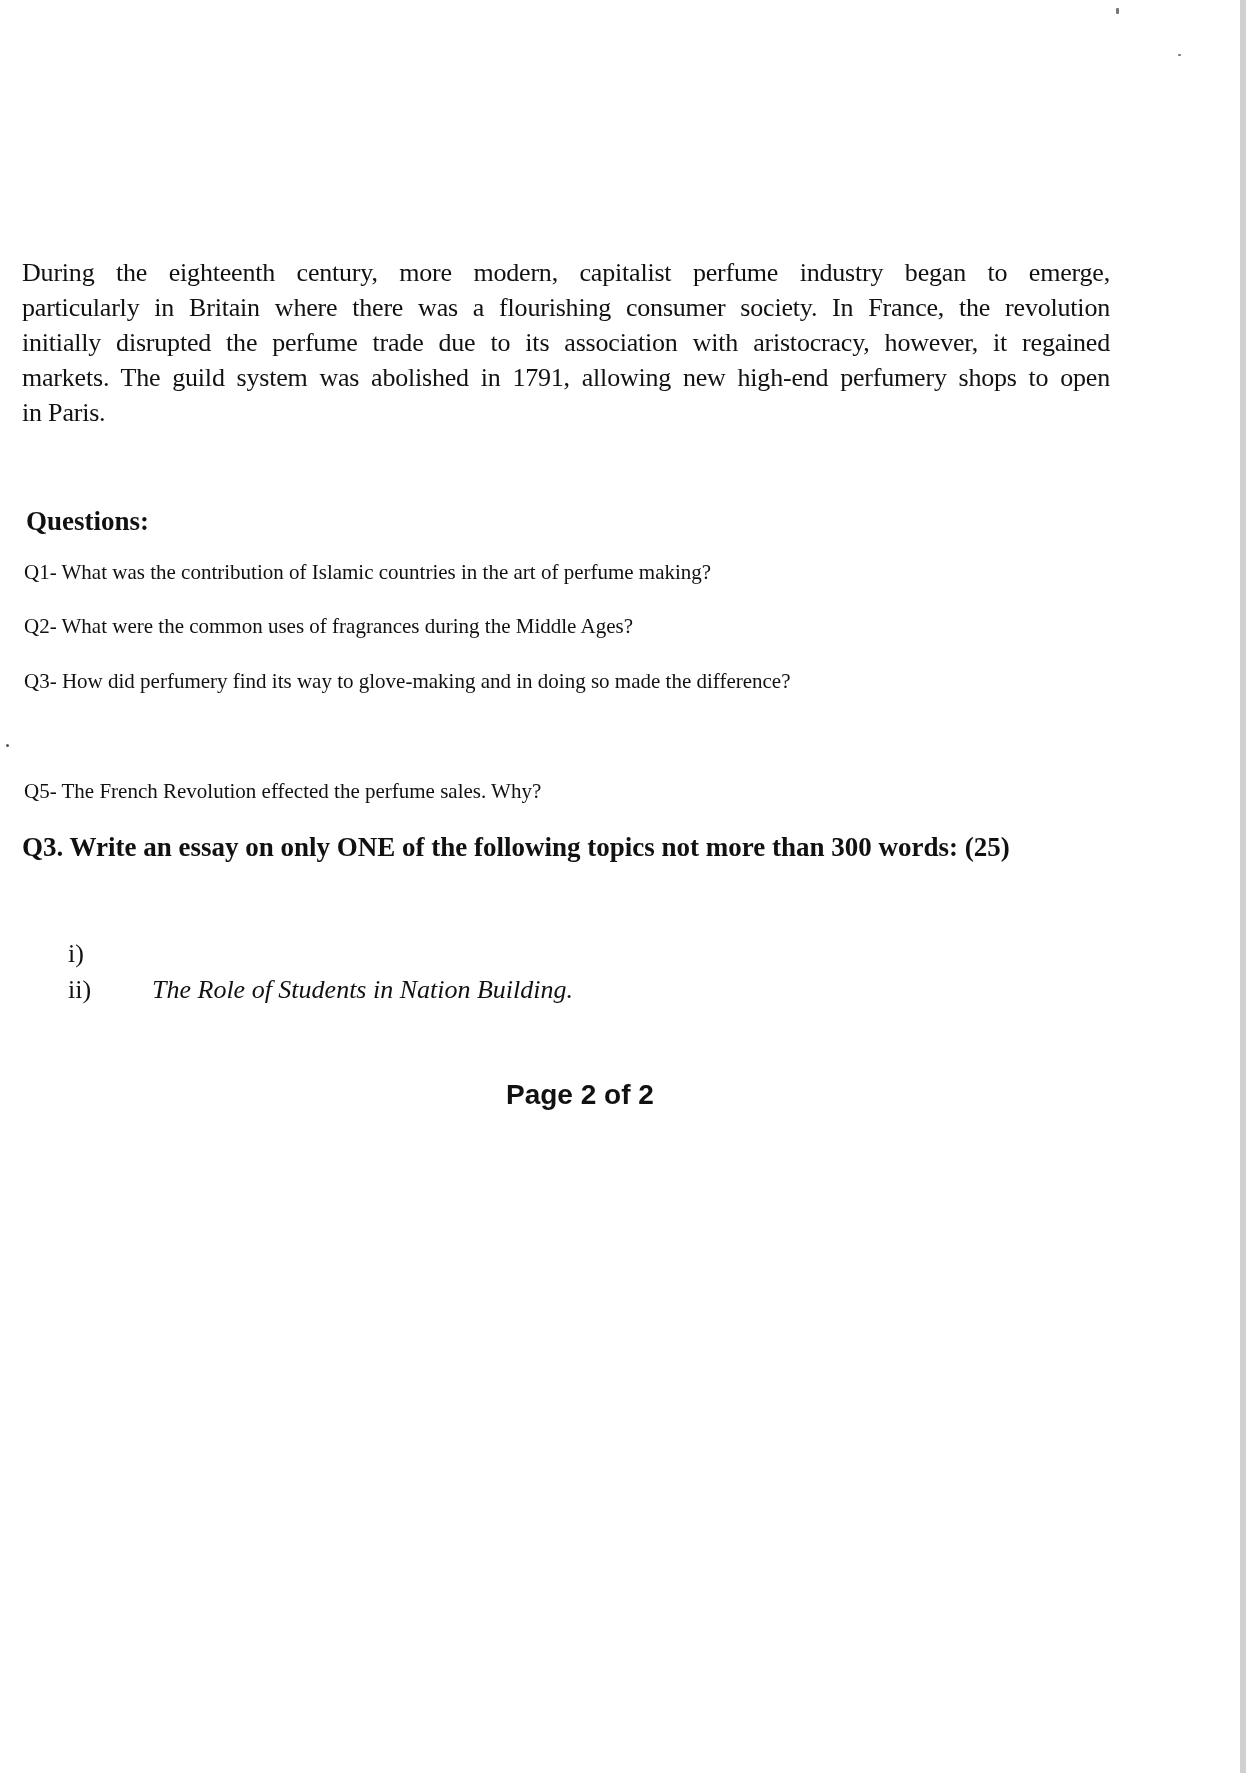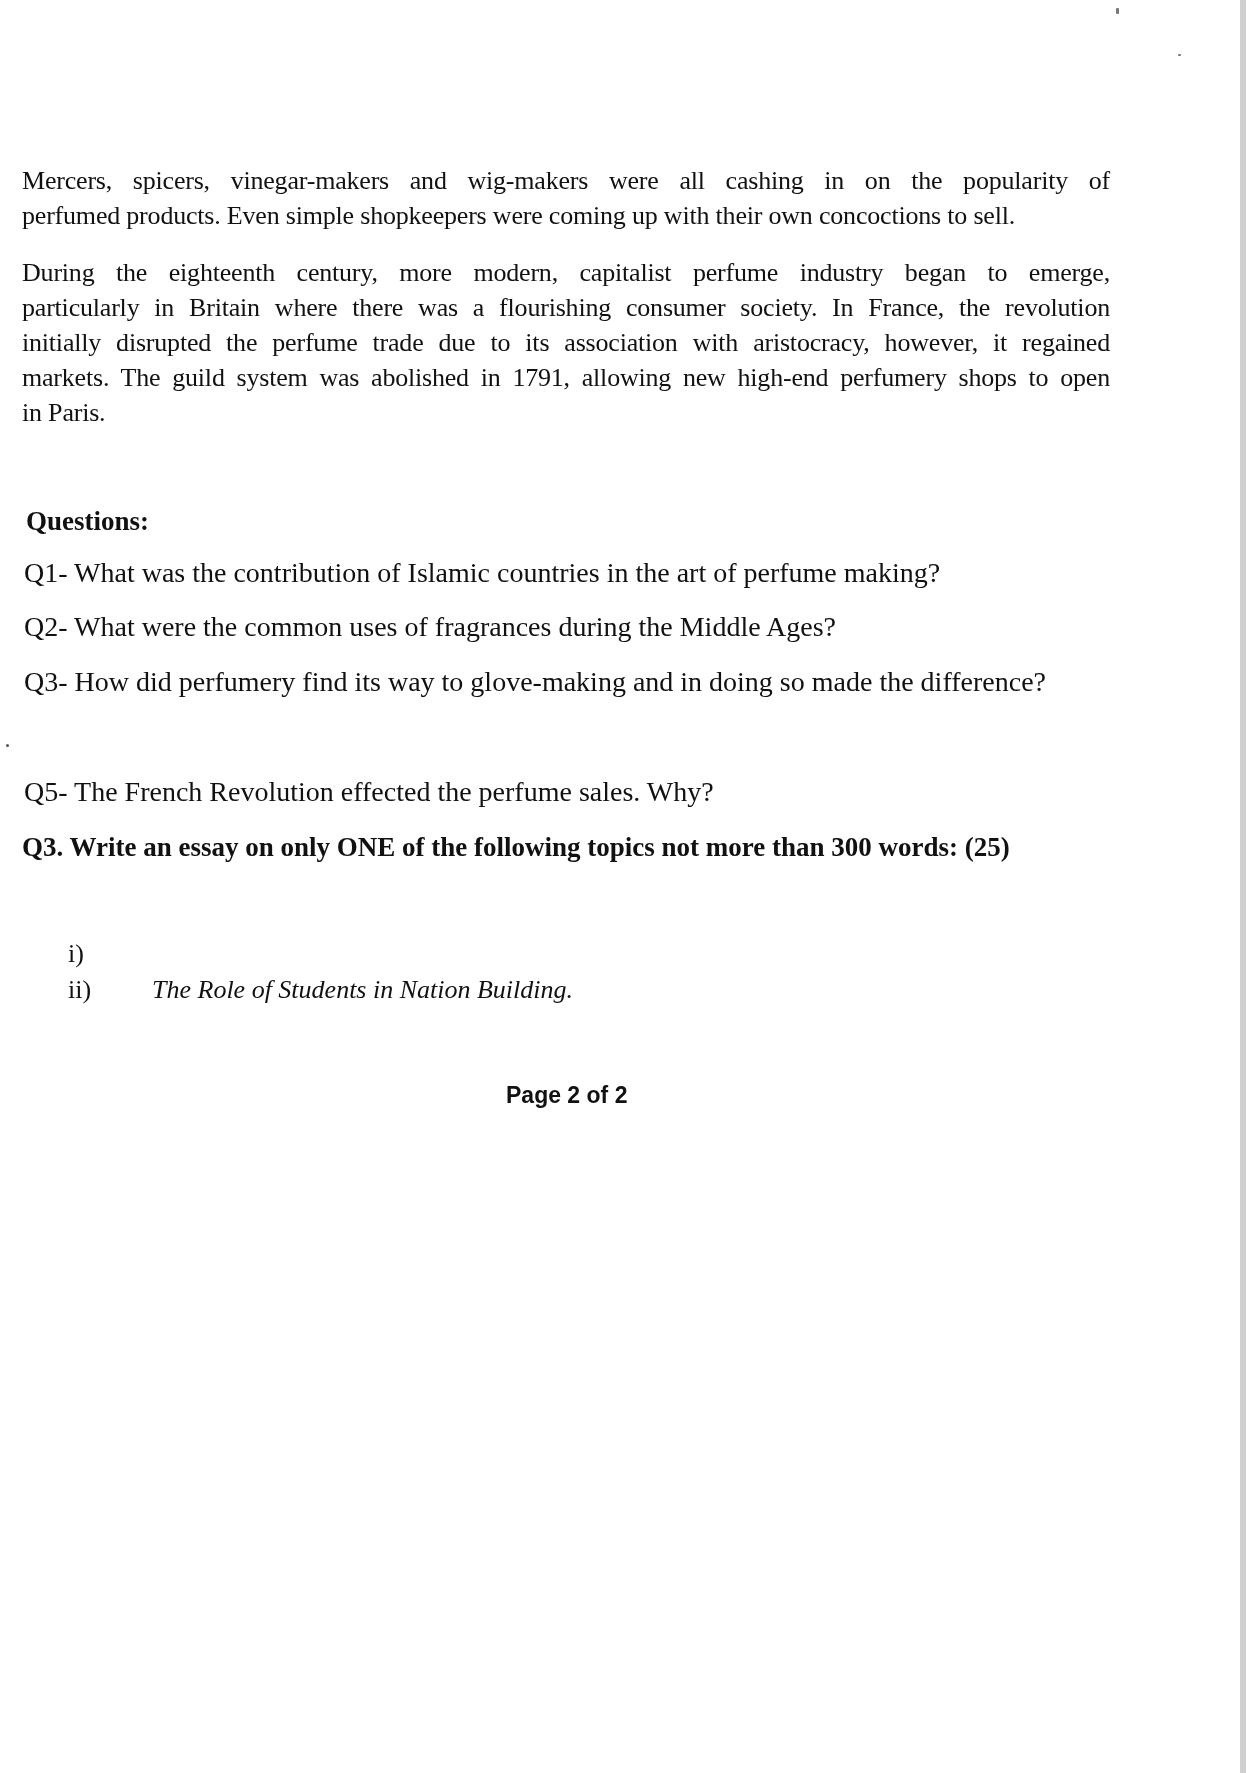--- a/index.html
+++ b/index.html
@@ -49,21 +49,21 @@
       position: absolute;
       left: 22px;
       font-size: 27px;
       font-weight: bold;
       margin: 4px;
       line-height: 35px;
     }
     .question {
       position: absolute;
       left: 24px;
-      font-size: 28px;
+      font-size: 21px;
       line-height: 35px;
       margin: 0;
       white-space: nowrap;
     }
     .q4-dot {
       position: absolute;
       left: 6px;
       top: 744px;
       width: 3px;
       height: 3px;
@@ -91,38 +91,34 @@
     }
     .topic-text {
       left: 152px;
     }
     .page-number {
       position: absolute;
       left: 506px;
       top: 1080px;
       font-family: "Liberation Sans", "DejaVu Sans", sans-serif;
       font-weight: bold;
-      font-size: 23px;
+      font-size: 28px;
       line-height: 30px;
       white-space: nowrap;
     }
   </style>
 </head>
 <body>
 
 <div class="page">
 
   <div class="edge-strip"></div>
   <div class="speck" style="left:1116px; top:8px; width:3px; height:6px;"></div>
   <div class="speck" style="left:1178px; top:54px; width:3px; height:2px;"></div>
 
-  <div class="para" style="top:163px;">
-    <div style="text-align:justify; text-align-last:justify;">Mercers, spicers, vinegar-makers and wig-makers were all cashing in on the popularity of</div>
-    <div style="text-align:left;">perfumed products. Even simple shopkeepers were coming up with their own concoctions to sell.</div>
-  </div>
 
   <div class="para" style="top:255px;">
     <div style="text-align:justify; text-align-last:justify;">During the eighteenth century, more modern, capitalist perfume industry began to emerge,</div>
     <div style="text-align:justify; text-align-last:justify;">particularly in Britain where there was a flourishing consumer society. In France, the revolution</div>
     <div style="text-align:justify; text-align-last:justify;">initially disrupted the perfume trade due to its association with aristocracy, however, it regained</div>
     <div style="text-align:justify; text-align-last:justify;">markets. The guild system was abolished in 1791, allowing new high-end perfumery shops to open</div>
     <div style="text-align:left;">in Paris.</div>
   </div>
 
   <div class="heading" style="top:500px;">Questions:</div>

